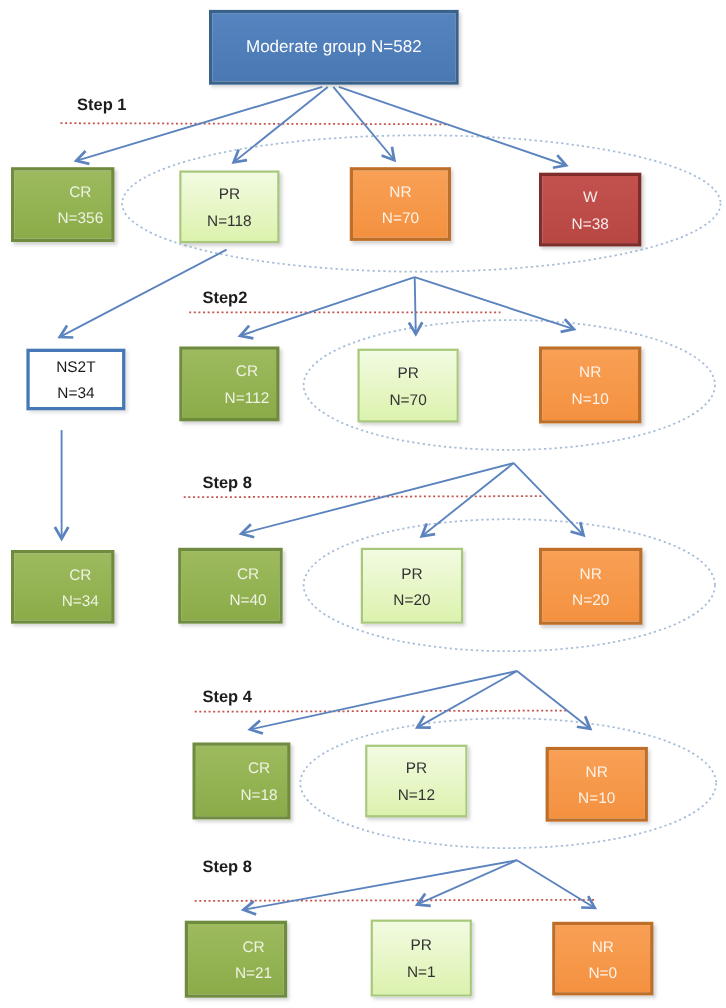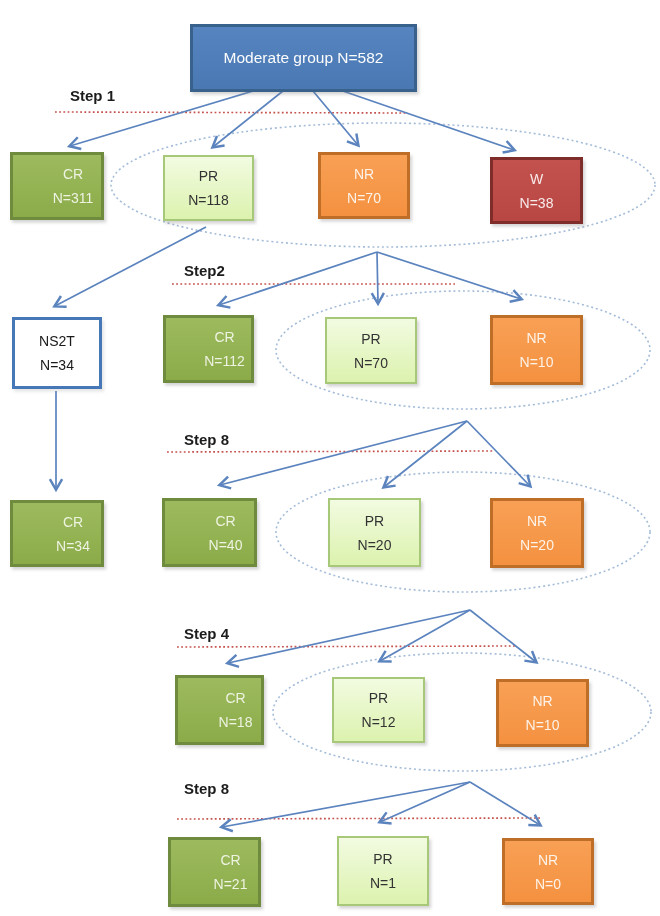--- a/index.html
+++ b/index.html
@@ -11,21 +11,21 @@
   .node{
     position:absolute;box-sizing:border-box;
     display:flex;flex-direction:column;align-items:center;justify-content:center;gap:10px;
     font-size:14px;text-align:center;
     box-shadow:2px 2.5px 3px rgba(130,130,130,.35);
   }
   .node .nlabel,.node .nvalue{line-height:1;}
   .root-node{
     font-size:15.5px;gap:0;
     background:linear-gradient(180deg,#5584c0,#4a78b3);
-    border:3px solid #38618c;color:#fdfdfd;margin-top:15px;
+    border:3px solid #38618c;color:#fdfdfd;
   }
   .green{
     background:linear-gradient(180deg,#9dbb5e,#8bab49);
     border:3px solid #6f8c3e;color:#eef3e2;padding-left:32px;
   }
   .lightgreen{
     background:linear-gradient(180deg,#f2fbe1,#dcf2ae);
     border:2px solid #a6c878;color:#333;
   }
   .orange{
@@ -104,36 +104,36 @@
   <div class="step-label" style="left:184px;top:432px">Step 8</div>
   <div class="step-label" style="left:184px;top:626px">Step 4</div>
   <div class="step-label" style="left:184px;top:781px">Step 8</div>
 
   <div class="node root-node" style="left:190px;top:9px;width:227px;height:68px">
     <div class="nlabel">Moderate group N=582</div>
   </div>
 
   <div class="node green" style="left:10px;top:152px;width:94px;height:68px">
     <div class="nlabel">CR</div>
-    <div class="nvalue">N=311</div>
+    <div class="nvalue">N=356</div>
   </div>
   <div class="node lightgreen" style="left:163px;top:155px;width:91px;height:66px">
     <div class="nlabel">PR</div>
     <div class="nvalue">N=118</div>
   </div>
   <div class="node orange" style="left:318px;top:152px;width:92px;height:67px">
     <div class="nlabel">NR</div>
     <div class="nvalue">N=70</div>
   </div>
   <div class="node red" style="left:490px;top:157px;width:93px;height:67px">
     <div class="nlabel">W</div>
     <div class="nvalue">N=38</div>
   </div>
 
-  <div class="node white" style="left:12px;top:317px;width:90px;height:72px">
+  <div class="node white" style="left:24px;top:317px;width:90px;height:56px">
     <div class="nlabel">NS2T</div>
     <div class="nvalue">N=34</div>
   </div>
   <div class="node green" style="left:163px;top:315px;width:91px;height:68px">
     <div class="nlabel">CR</div>
     <div class="nvalue">N=112</div>
   </div>
   <div class="node lightgreen" style="left:325px;top:317px;width:92px;height:67px">
     <div class="nlabel">PR</div>
     <div class="nvalue">N=70</div>

